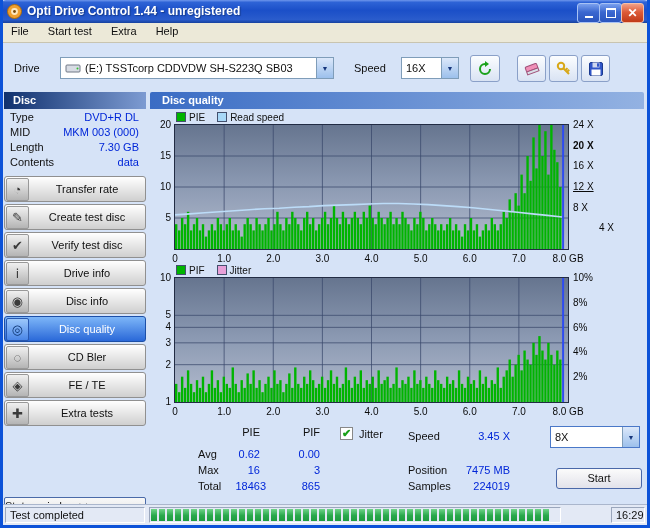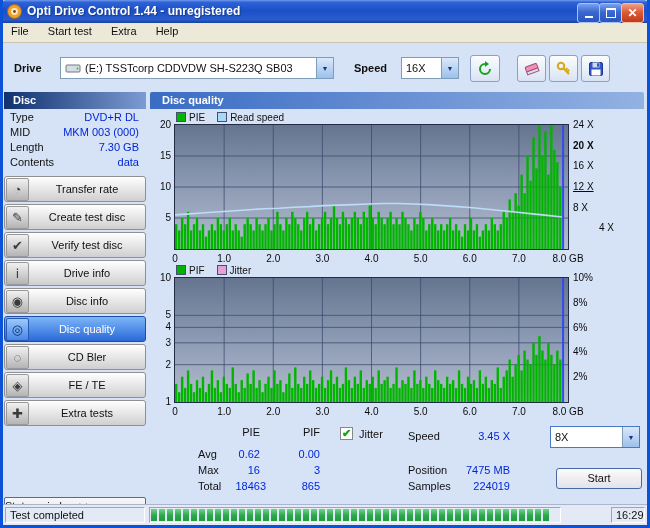--- a/index.html
+++ b/index.html
@@ -13,21 +13,21 @@
     background:linear-gradient(180deg,#6f97ec 0%,#2e63d6 10%,#1b4fc8 45%,#2a5ccc 85%,#16419e 100%);
     border-radius:6px 6px 0 0;color:#fff;font-weight:bold;font-size:12px}
   #title-text{position:absolute;left:27px;top:4px;text-shadow:1px 1px 1px #143a8c;white-space:nowrap}
   .tb-btn{position:absolute;top:3px;width:21px;height:18px;border-radius:3px;
     background:linear-gradient(180deg,#7aa0ee,#3a67d0 45%,#2a55be);
     border:1px solid #a8c2f4;display:flex;align-items:center;justify-content:center;color:#fff}
   .tb-btn.close{background:linear-gradient(180deg,#f0a088,#dd5b38 45%,#c03a18);border-color:#f4c0a8;font-weight:bold;font-size:12px}
   #menubar{position:absolute;left:3px;top:23px;width:644px;height:19px;background:#ece9d8;border-bottom:1px solid #c8c4b0}
   .menu-item{display:inline-block;padding:2px 8px 0 8px;height:17px}
   
-  .bold{font-weight:bold}
+  .bold{font-weight:normal}
   .combo{position:absolute;height:22px;background:#fff;border:1px solid #7f9db9;display:flex;align-items:center;box-sizing:border-box}
   .combo .txt{flex:1;padding-left:4px;white-space:nowrap;overflow:hidden}
   .combo .arrow{width:16px;height:100%;border-left:1px solid #7f9db9;
     background:linear-gradient(180deg,#dcE8fa,#9cc0ec);display:flex;align-items:center;justify-content:center;
     font-size:7px;color:#16367c}
   .tool-btn{position:absolute;width:29px;height:27px;border:1px solid #8aa0c8;border-radius:3px;
     background:linear-gradient(180deg,#fbfdff,#d9e3f3);display:flex;align-items:center;justify-content:center;box-sizing:border-box}
   
   #sidebar{position:absolute;left:4px;top:92px;width:142px}
   .panel-header{height:17px;line-height:17px;color:#fff;font-weight:bold;padding-left:9px;

